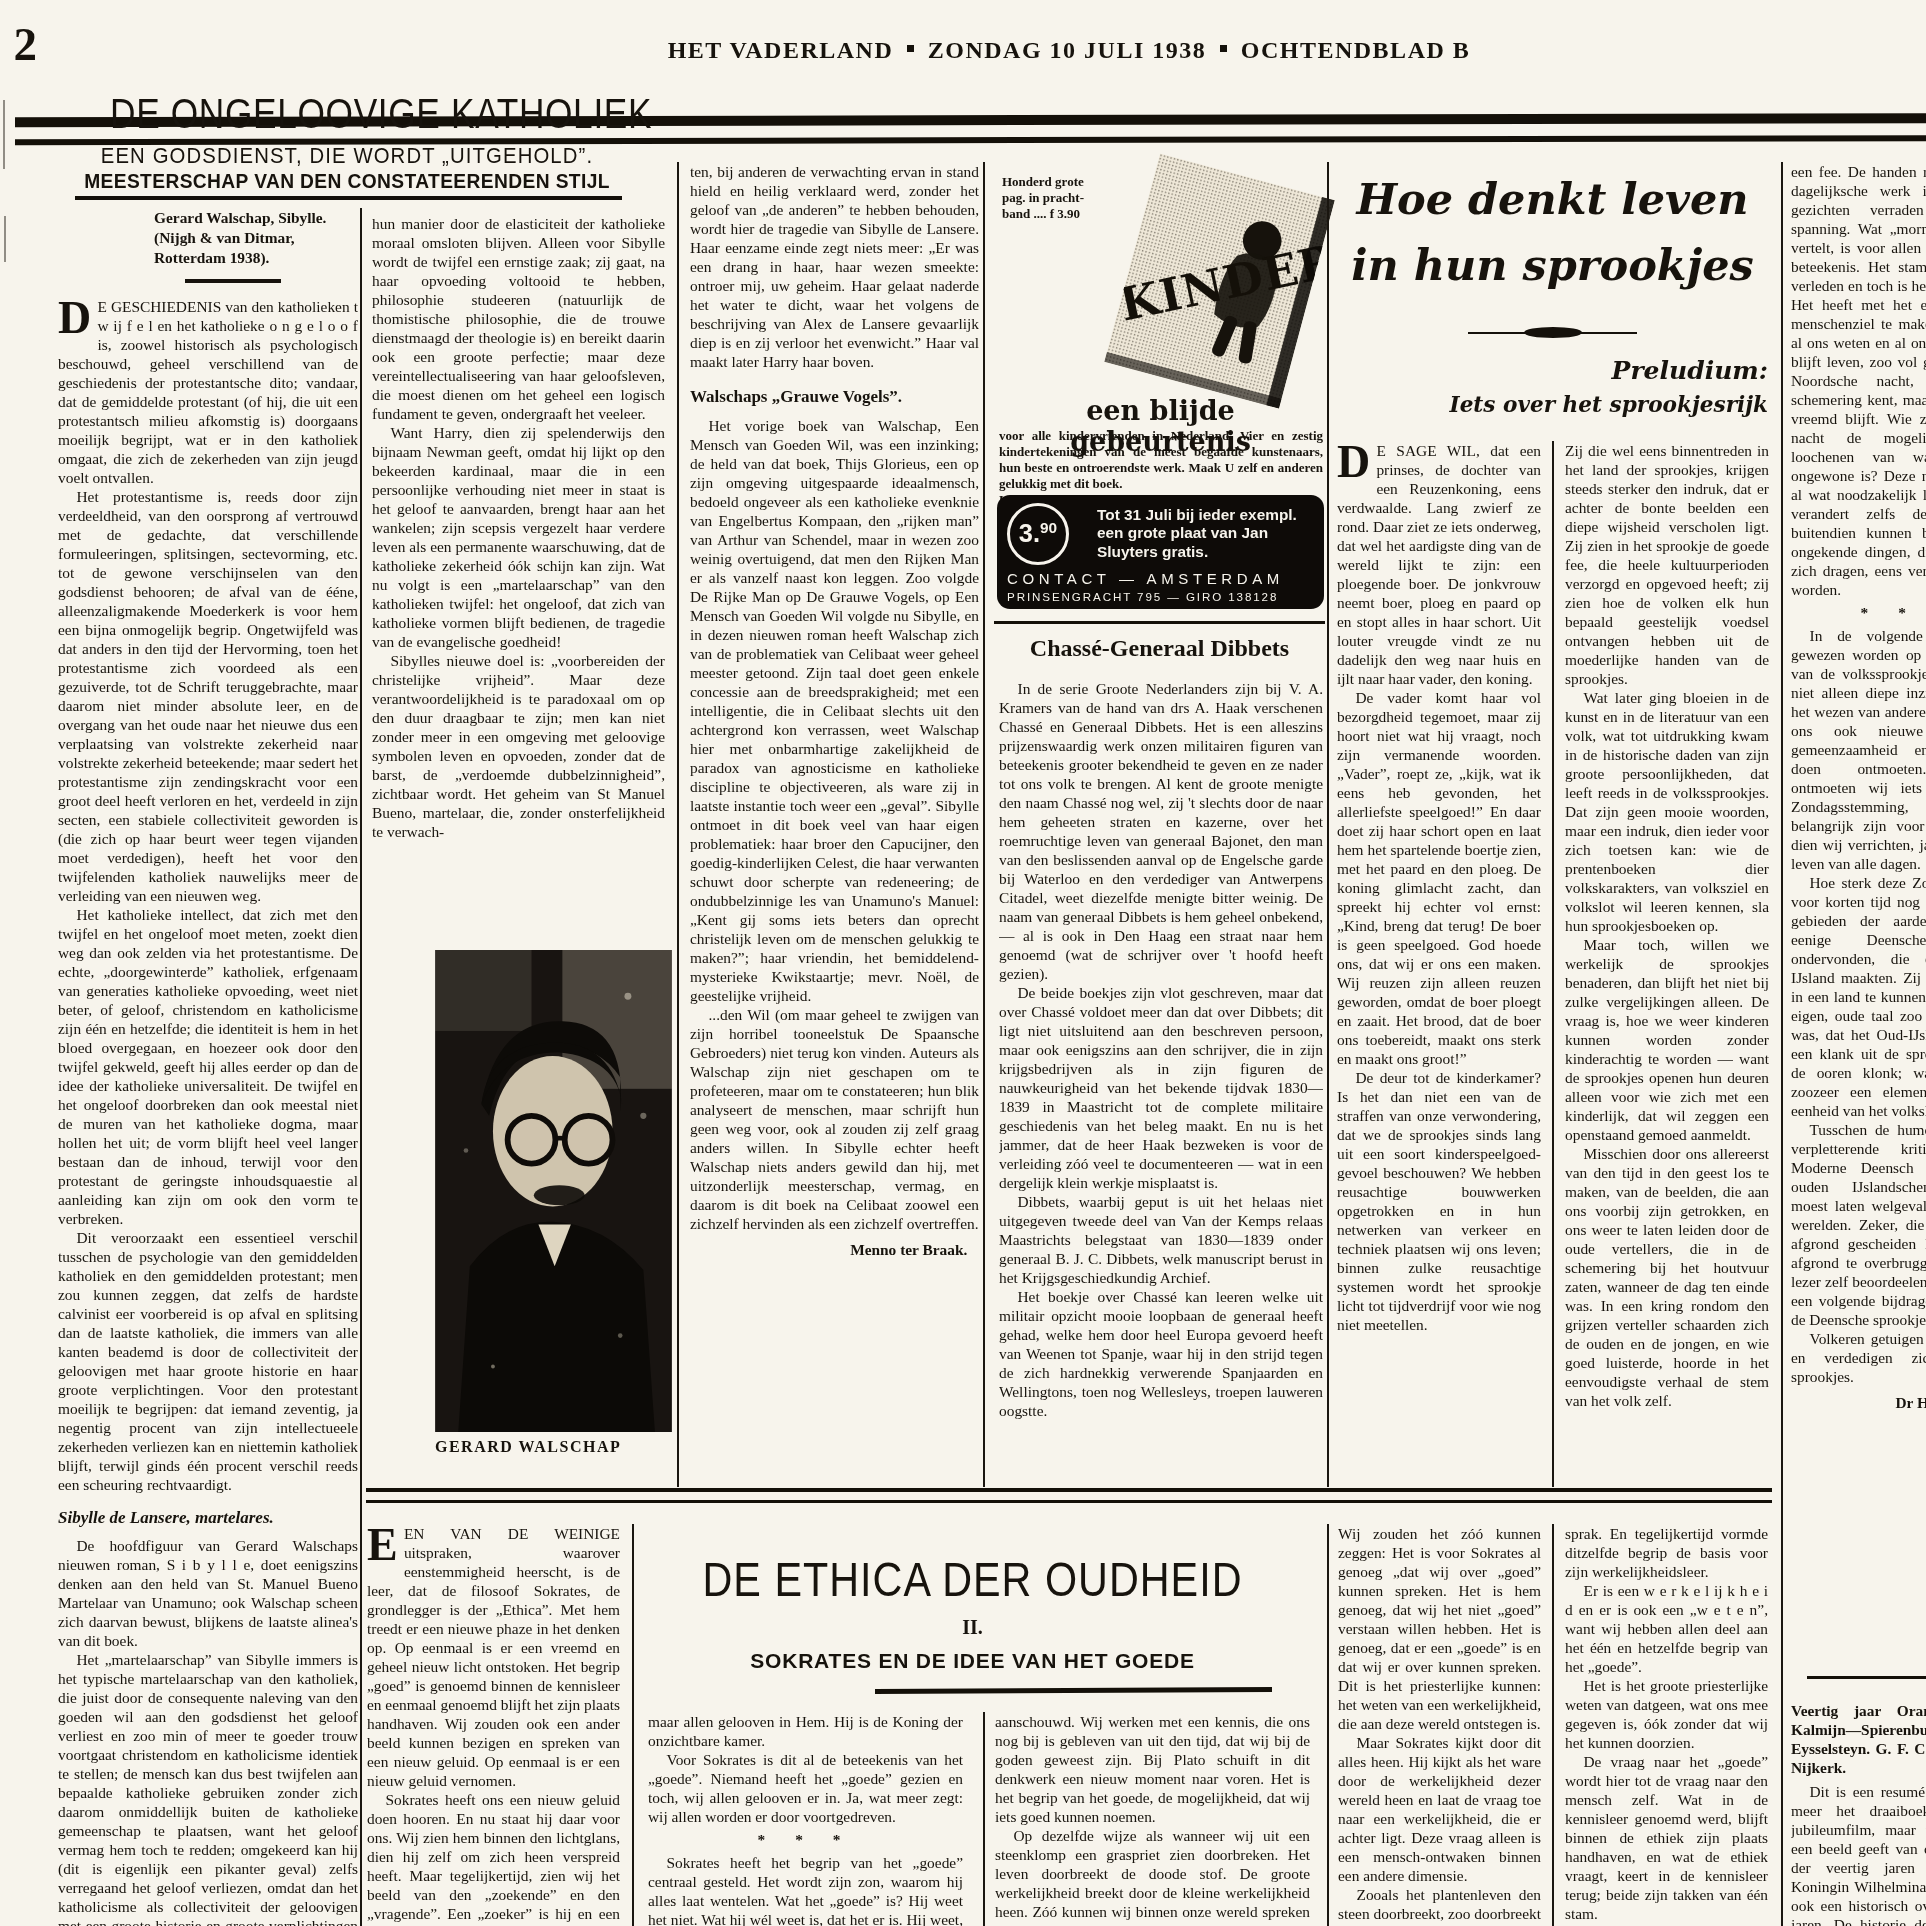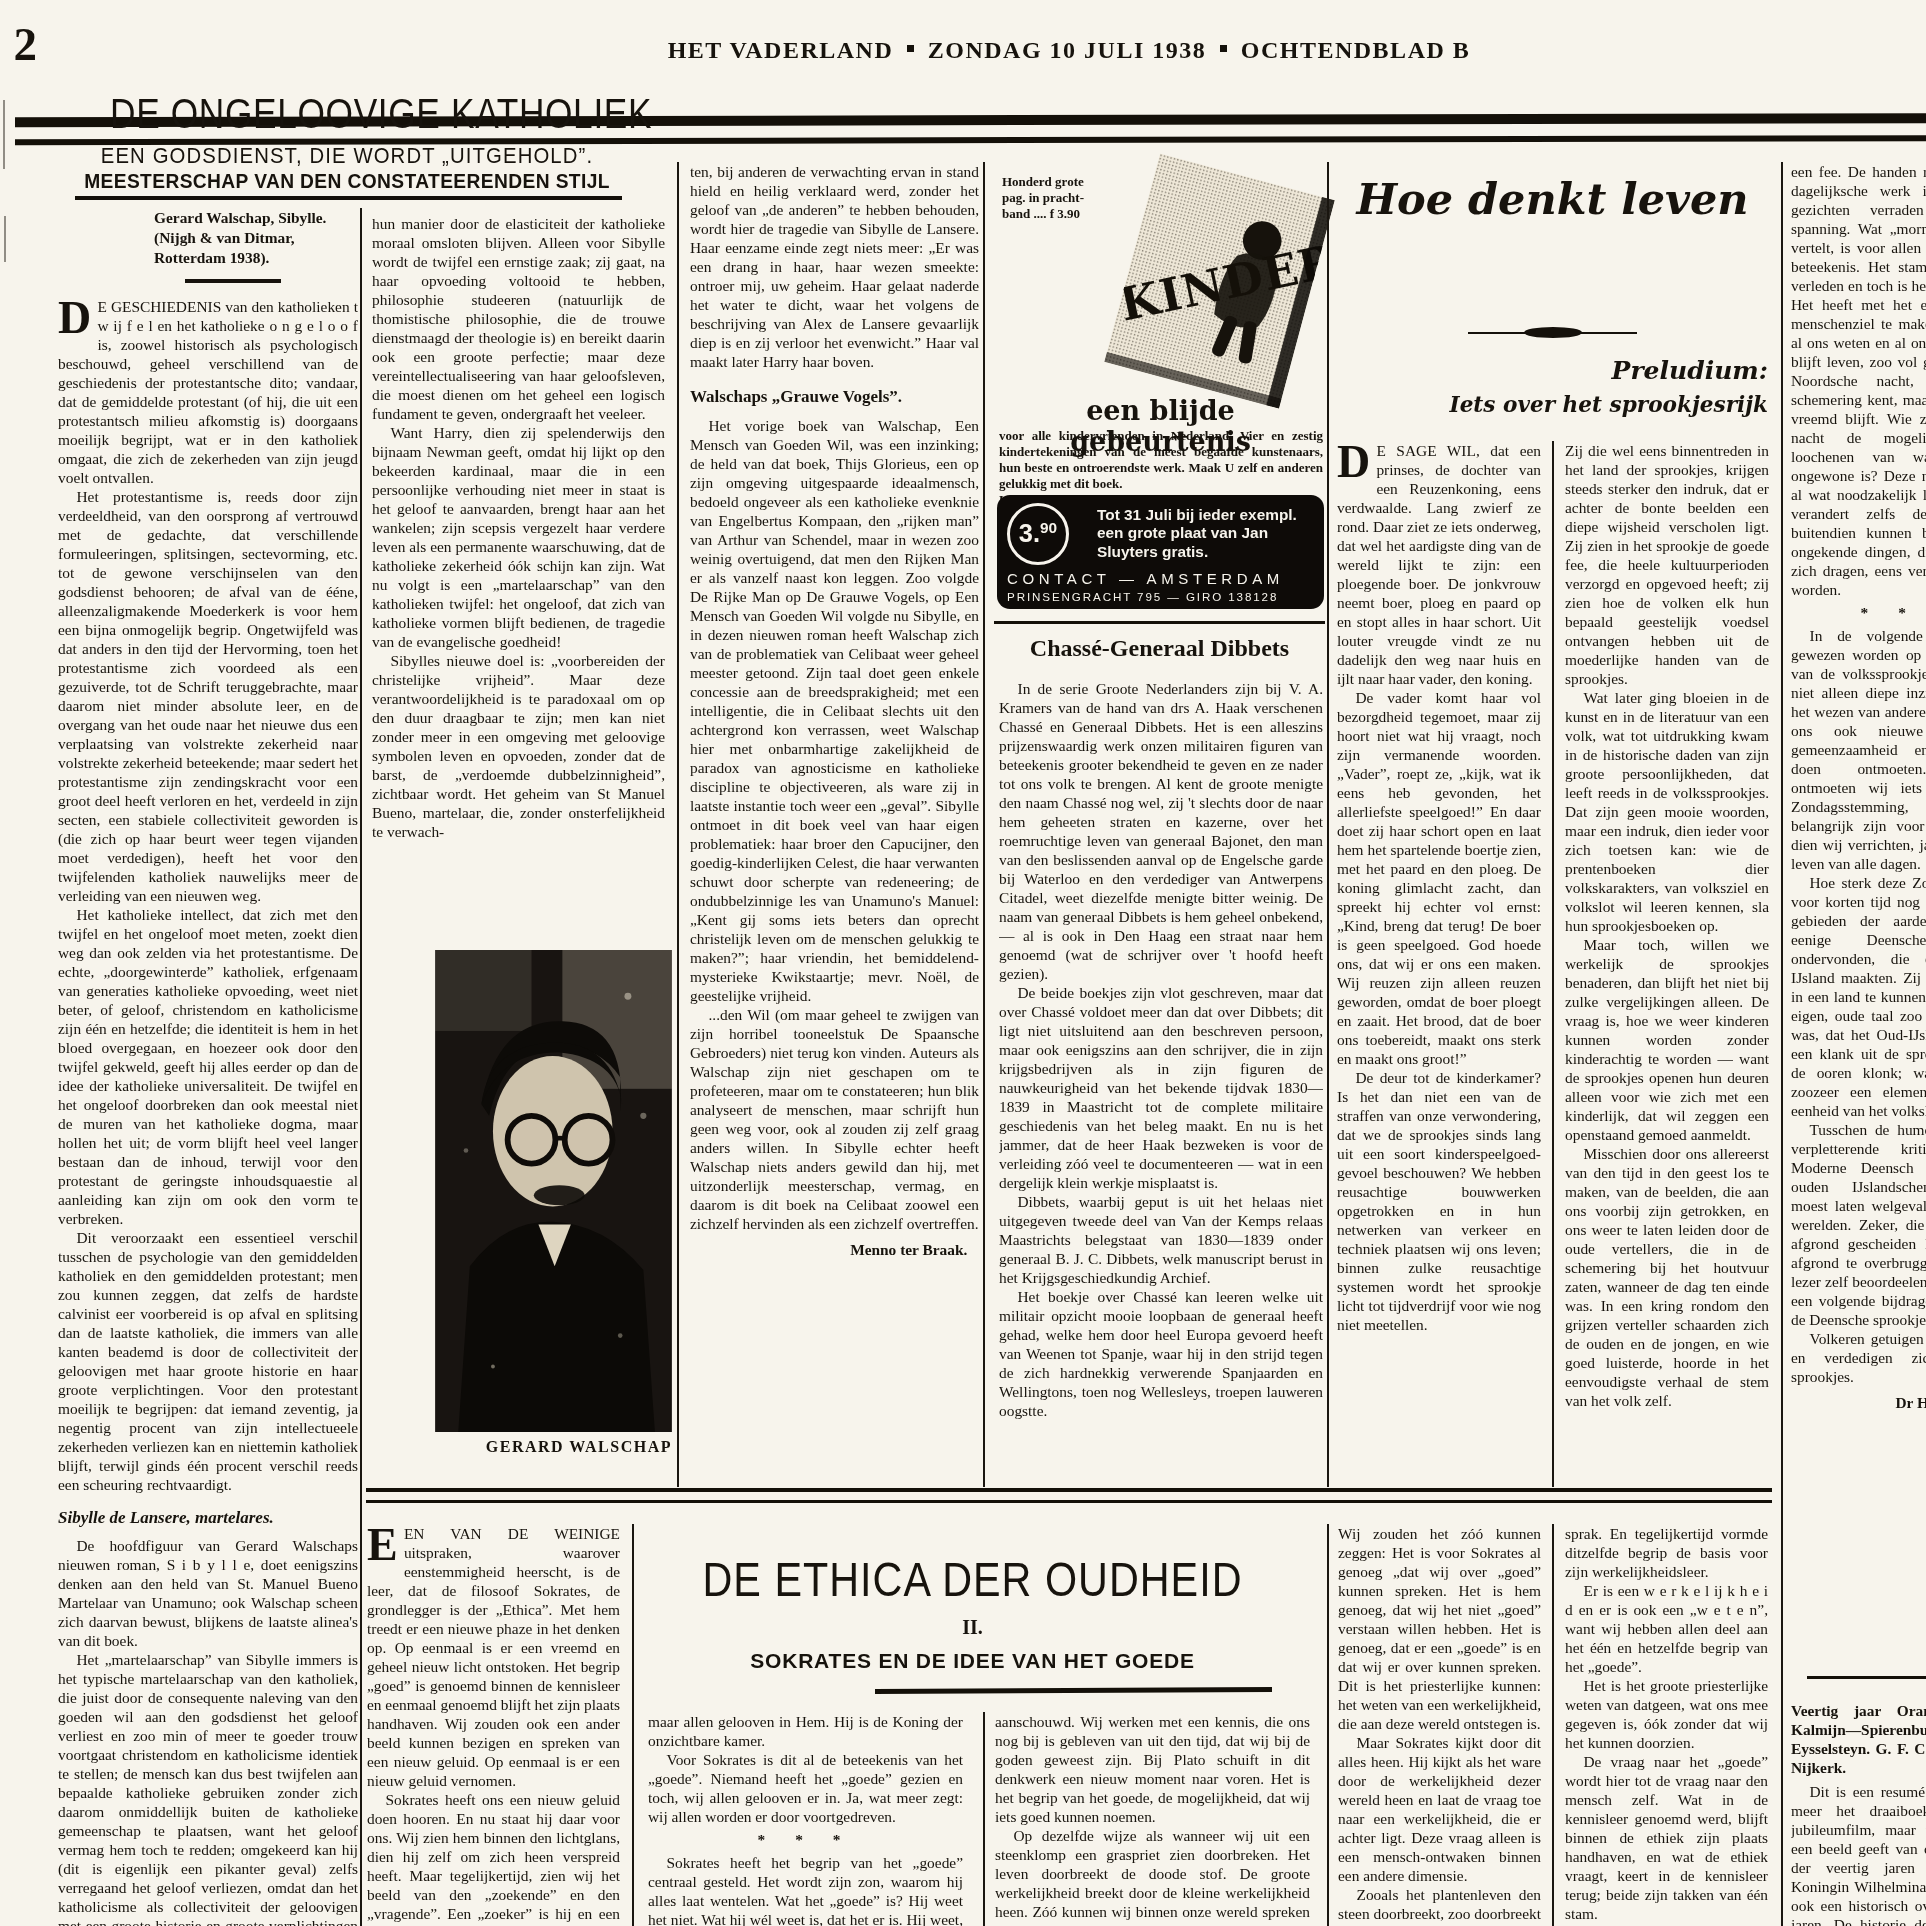--- a/index.html
+++ b/index.html
@@ -51,21 +51,21 @@
   .ad-box .row{display:flex;align-items:center;}
   .price-circle{flex:0 0 auto;width:56px;height:56px;border:3.5px solid #f7f4ec;border-radius:50%;
                 display:flex;align-items:center;justify-content:center;font-family:"Liberation Sans",sans-serif;}
   .price-circle .p1{font-size:25.4px;font-weight:bold;}
   .price-circle .p2{font-size:15.4px;font-weight:bold;vertical-align:super;position:relative;top:-6.2px;}
   .ad-offer{margin-left:28px;font-family:"Liberation Sans",sans-serif;font-weight:bold;
             font-size:15.4px;line-height:18.5px;}
   .ad-pub{font-family:"Liberation Sans",sans-serif;font-size:15px;letter-spacing:4.6px;margin-top:5.4px;}
   .ad-addr{font-family:"Liberation Sans",sans-serif;font-size:11.6px;letter-spacing:1.9px;margin-top:3.1px;}
   .photo{position:absolute;left:435px;top:950px;width:237px;height:482px;overflow:hidden;}
-  .photo-caption{position:absolute;left:435px;top:1438px;width:237px;text-align:right;
+  .photo-caption{position:absolute;left:435px;top:1438px;width:237px;text-align:left;
                  font-weight:bold;font-size:16px;letter-spacing:1.5px;}
   .scan-mark{position:absolute;background:#2c261d;opacity:.5;}
 </style>
 </head>
 <body>
 
 <div class="page">
 
   <div class="pagenum">2</div>
   <div class="masthead">
@@ -169,20 +169,21 @@
   <div class="hrule" style="left:994px;top:621px;width:331px;height:2.7px;"></div>
   <div class="dib-title">Chassé-Generaal Dibbets</div>
   <div class="col" style="left:999px;top:679px;width:324px;height:790px;">
       <p>In de serie Groote Nederlanders zijn bij V. A. Kramers van de hand van drs A. Haak verschenen Chassé en Generaal Dibbets. Het is een alleszins prijzenswaardig werk onzen militairen figuren van beteekenis grooter bekendheid te geven en ze nader tot ons volk te brengen. Al kent de groote menigte den naam Chassé nog wel, zij 't slechts door de naar hem geheeten straten en kazerne, over het roemruchtige leven van generaal Bajonet, den man van den beslissenden aanval op de Engelsche garde bij Waterloo en den verdediger van Antwerpens Citadel, weet diezelfde menigte bitter weinig. De naam van generaal Dibbets is hem geheel onbekend, — al is ook in Den Haag een straat naar hem genoemd (wat de schrijver over 't hoofd heeft gezien).</p>
       <p>De beide boekjes zijn vlot geschreven, maar dat over Chassé voldoet meer dan dat over Dibbets; dit ligt niet uitsluitend aan den beschreven persoon, maar ook eenigszins aan den schrijver, die in zijn krijgsbedrijven als in zijn figuren de nauwkeurigheid van het bekende tijdvak 1830—1839 in Maastricht tot de complete militaire geschiedenis van het beleg maakt. En nu is het jammer, dat de heer Haak bezweken is voor de verleiding zóó veel te documenteeren — wat in een dergelijk klein werkje misplaatst is.</p>
       <p>Dibbets, waarbij geput is uit het helaas niet uitgegeven tweede deel van Van der Kemps relaas Maastrichts belegstaat van 1830—1839 onder generaal B. J. C. Dibbets, welk manuscript berust in het Krijgsgeschiedkundig Archief.</p>
       <p>Het boekje over Chassé kan leeren welke uit militair opzicht mooie loopbaan de generaal heeft gehad, welke hem door heel Europa gevoerd heeft van Weenen tot Spanje, waar hij in den strijd tegen de zich hardnekkig verwerende Spanjaarden en Wellingtons, toen nog Wellesleys, troepen lauweren oogstte.</p>
     </div>
 
   <div class="spr-title" style="top:174px;">Hoe denkt leven</div>
+  <div class="spr-title" style="top:240px;">in hun sprookjes</div>
   <div class="diamond">
       <div class="line"></div>
       <div class="lens"></div>
     </div>
   <div class="spr-kick" style="top:356px;font-size:25px;">Preludium:</div>
   <div class="spr-kick" style="top:392px;font-size:21.6px;">Iets over het sprookjesrijk</div>
   <div class="col" style="left:1337px;top:441px;width:204px;height:1052px;">
       <p class="dropcap noindent">DE SAGE WIL, dat een prinses, de dochter van een Reuzenkoning, eens verdwaalde. Lang zwierf ze rond. Daar ziet ze iets onderweg, dat wel het aardigste ding van de wereld lijkt te zijn: een ploegende boer. De jonkvrouw neemt boer, ploeg en paard op en stopt alles in haar schort. Uit louter vreugde vindt ze nu dadelijk den weg naar huis en ijlt naar haar vader, den koning.</p>
       <p>De vader komt haar vol bezorgdheid tegemoet, maar zij hoort niet wat hij vraagt, noch zijn vermanende woorden. „Vader”, roept ze, „kijk, wat ik eens heb gevonden, het allerliefste speelgoed!” En daar doet zij haar schort open en laat hem het spartelende boertje zien, met het paard en den ploeg. De koning glimlacht zacht, dan spreekt hij echter vol ernst: „Kind, breng dat terug! De boer is geen speelgoed. God hoede ons, dat wij er ons een maken. Wij reuzen zijn alleen reuzen geworden, omdat de boer ploegt en zaait. Het brood, dat de boer ons toebereidt, maakt ons sterk en maakt ons groot!”</p>
       <p>De deur tot de kinderkamer? Is het dan niet een van de straffen van onze verwondering, dat we de sprookjes sinds lang uit een soort kinderspeelgoed-gevoel beschouwen? We hebben reusachtige bouwwerken opgetrokken en in hun netwerken van verkeer en techniek plaatsen wij ons leven; binnen zulke reusachtige systemen wordt het sprookje licht tot tijdverdrijf voor wie nog niet meetellen.</p>

